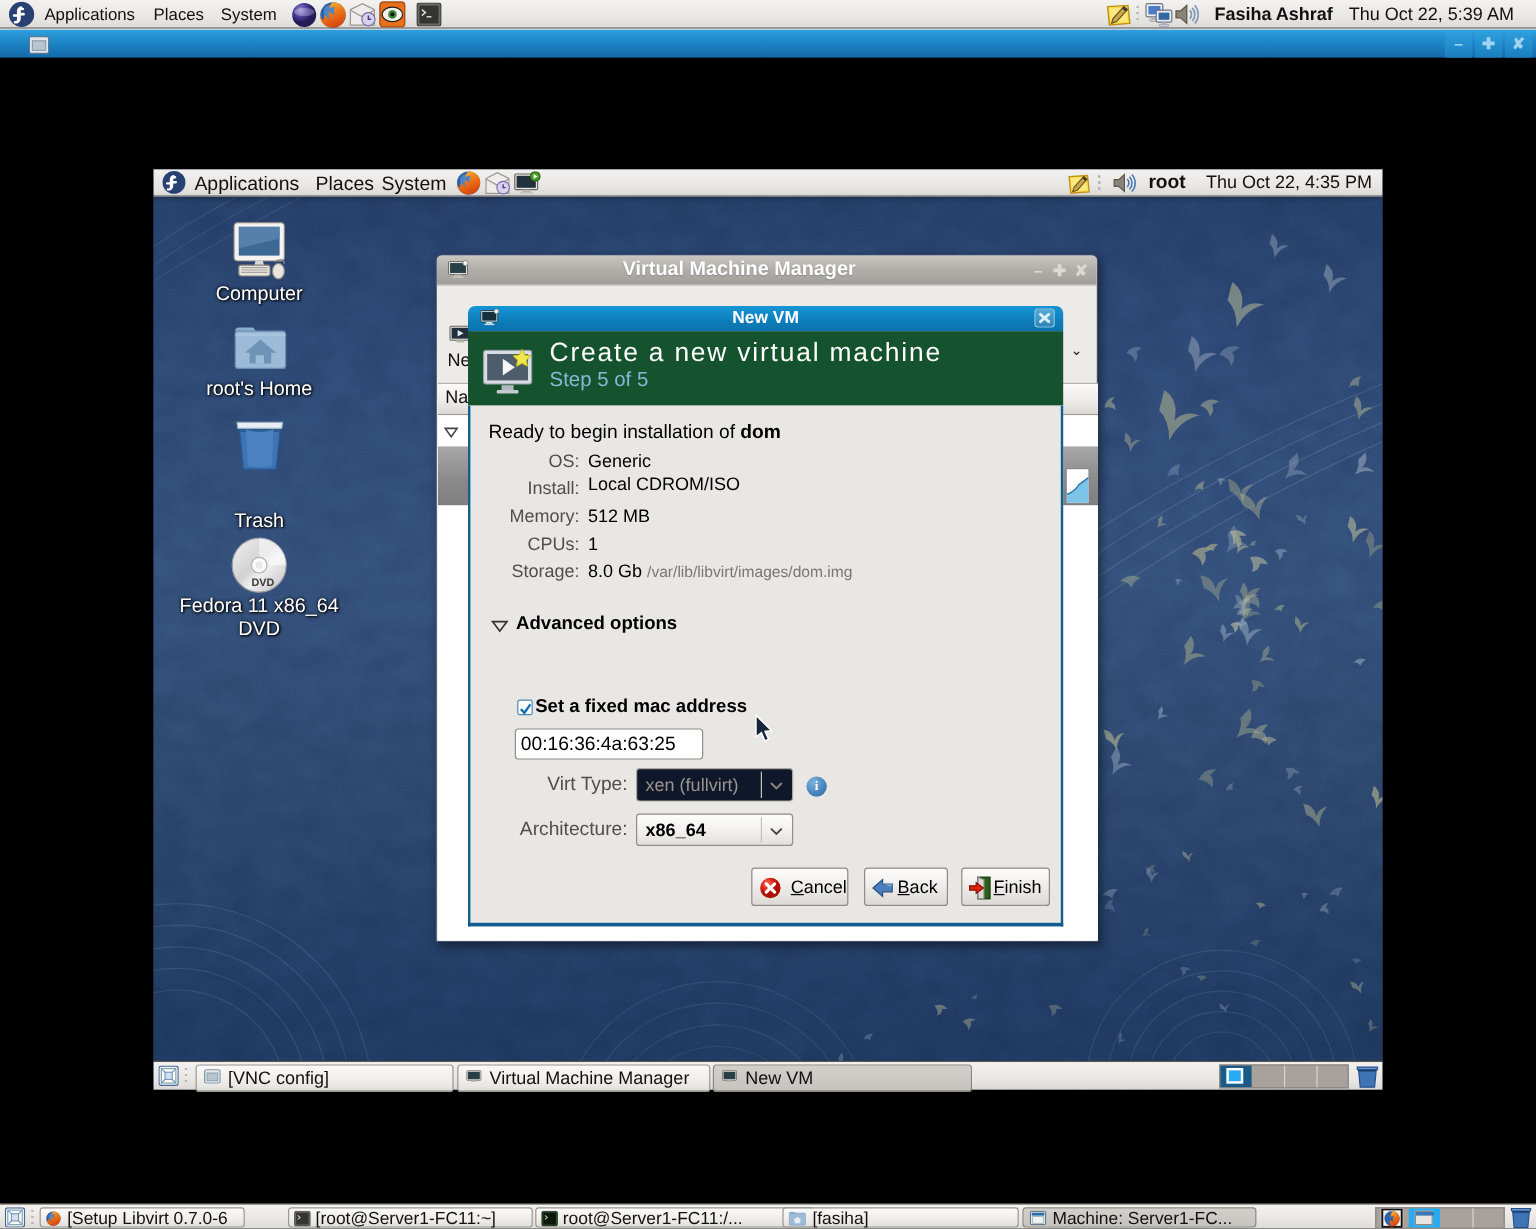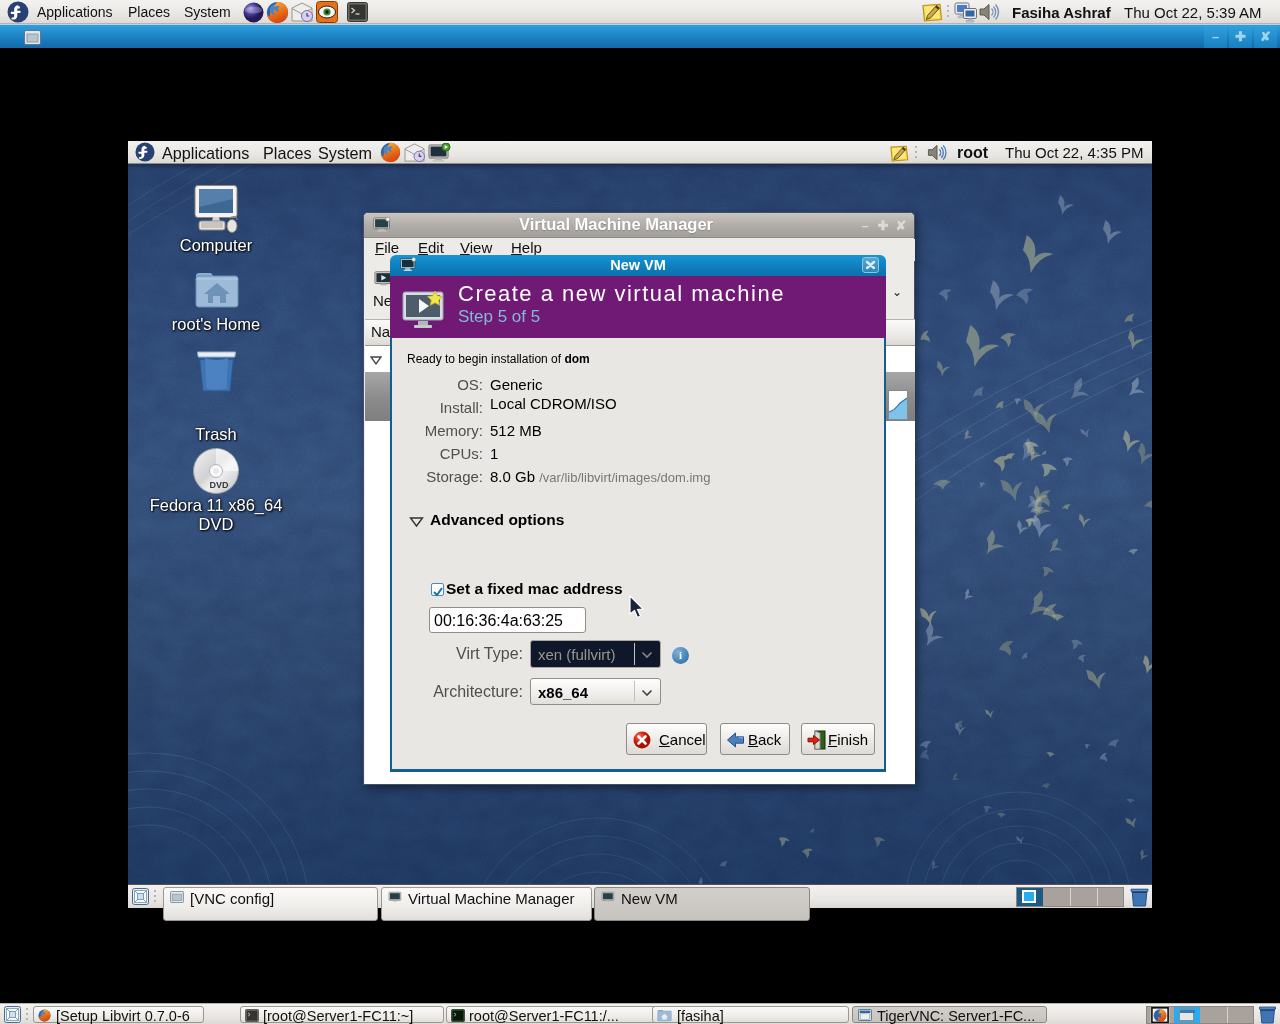--- a/index.html
+++ b/index.html
@@ -36,31 +36,31 @@
 #vmmtitle { left:0; top:0; width:100%; height:25px; background:linear-gradient(180deg,#c9c5c1,#b1ada9 50%,#a29e9a); border-radius:4px 4px 0 0; border-bottom:1px solid #8d8984; }
 #vmmtitle .title { width:504px; text-align:center; top:2px; color:#fff; font-weight:bold; font-size:16.5px; text-shadow:0 1px 1px #888; }
 #vmmmenu { left:1px; top:26px; width:550px; height:22px; background:#edebe8; font-size:15px; color:#111; }
 #vmmmenu span { position:absolute; top:0px; }
 u { text-decoration:underline; }
 
 
 #nvm { left:262px; top:115px; width:496px; height:655px; }
 #nvmtitle { left:0; top:0; width:496px; height:21px; background:linear-gradient(180deg,#1695d6,#0d7ab6 70%,#0b72ae); border-radius:6px 6px 0 0; }
 #nvmtitle .title { width:100%; text-align:center; top:2px; color:#fff; font-weight:bold; font-size:14.5px; }
-#nvmhead { left:0; top:21px; width:496px; height:62px; background:#701a75; }
+#nvmhead { left:0; top:21px; width:496px; height:62px; background:#14532d; }
 #nvmbody { left:0; top:83px; width:496px; height:434px; background:#e9e7e4; border-left:2px solid #115f90; border-right:2px solid #115f90; border-bottom:3px solid #115f90; }
 .f13 { font-size:15px; color:#000;font-weight:bold; }
 .lab { position:absolute; font-size:15px; color:#4f4f4f; text-align:right; }
 .val { position:absolute; font-size:15px; color:#000; }
 
 .gbtn { position:absolute; background:linear-gradient(180deg,#fefdfd,#eceae7 55%,#dddad6); border:1px solid #8f8b86; border-radius:3px; font-size:15px; color:#000; }
 
 
 #rtask { left:0; top:744px; width:1024px; height:24px; background:linear-gradient(180deg,#f3f1ef,#e8e6e3 65%,#dcd9d5); border-top:1px solid #57534e; }
-.taskbtn { position:absolute; top:2px; height:34px; background:linear-gradient(180deg,#fbfaf9,#efedea 60%,#e2dfdb); border:1px solid #9b9791; border-radius:3px; font-size:15px; color:#111; }
+.taskbtn { position:absolute; top:2px; height:23px; background:linear-gradient(180deg,#fbfaf9,#efedea 60%,#e2dfdb); border:1px solid #9b9791; border-radius:3px; font-size:15px; color:#111; }
 
 
 #hosttask { left:0; top:1003px; width:1280px; height:21px; background:linear-gradient(180deg,#f4f2f0,#e9e6e3 60%,#dedbd7); border-top:1px solid #b7b3ae; }
 .htbtn { position:absolute; top:2px; height:17px; background:linear-gradient(180deg,#fbfaf9,#efedea 60%,#e2dfdb); border:1px solid #9b9791; border-radius:3px; font-size:14.5px; color:#111; }
 </style>
 </head>
 <body>
 
 <div class="abs" id="hostpanel">
   <svg class="abs" style="left:7px; top:1px;" width="22" height="22" viewBox="0 0 22 22">
@@ -395,26 +395,20 @@
       <path d="M2 7 L6 7 L11 2.5 L11 17.5 L6 13 L2 13 Z" fill="#888478" stroke="#5a564c"></path>
       <path d="M13.5 6.5 A5 5 0 0 1 13.5 13.5 M15.5 4.5 A8 8 0 0 1 15.5 15.5 M17.5 2.5 A11 11 0 0 1 17.5 17.5" stroke="#4a7ab8" fill="none" stroke-width="1.4"></path>
     </svg>
     <span class="abs menu bold" style="left:829px; font-size:16px;">root</span>
     <span class="abs menu" style="left:877px; font-size:15px;">Thu Oct 22,  4:35 PM</span>
   </div>
   <div class="abs" id="vmm">
     <div class="abs" id="vmmtitle">
         <div class="abs title">Virtual Machine Manager</div>
       </div>
-    <div class="abs" id="vmmmenu">
-      <span style="left:10px;"><u>F</u>ile</span>
-      <span style="left:53px;"><u>E</u>dit</span>
-      <span style="left:95px;"><u>V</u>iew</span>
-      <span style="left:146px;"><u>H</u>elp</span>
-    </div>
     <svg class="abs" style="left:9px; top:3px;" width="19" height="18" viewBox="0 0 23 21">
       <rect x="1" y="2" width="19" height="13" rx="1" fill="#e8e6e2" stroke="#6a6660"></rect>
       <rect x="2.5" y="3.5" width="16" height="10" fill="#274048"></rect>
       <rect x="7" y="15" width="7" height="2" fill="#b8b4ae"></rect>
       <rect x="5" y="17" width="11" height="1.5" fill="#c8c4be"></rect>
       <circle cx="18" cy="3.5" r="2.6" fill="#f0f4e8" stroke="#8a8a80"></circle>
     </svg>
     <span class="abs" style="left:494px; top:5px; width:14px; text-align:center; color:#dddad6; font-weight:bold; font-size:13px;">–</span>
     <span class="abs" style="left:512px; top:5px; width:14px; text-align:center; color:#dddad6; font-weight:bold; font-size:13px;">✚</span>
     <span class="abs" style="left:530px; top:5px; width:14px; text-align:center; color:#dddad6; font-weight:bold; font-size:13px;">✘</span>
@@ -464,21 +458,21 @@
         <rect x="4" y="4" width="34" height="22" fill="#4e5d6b"></rect>
         <path d="M17 8 L27 15 L17 22 Z" fill="#f4f6f8"></path>
         <rect x="16" y="30" width="10" height="4" fill="#b0b8be"></rect>
         <rect x="12" y="34" width="18" height="3" rx="1" fill="#c4cacf"></rect>
         <path d="M33 0 L35.3 4.8 L40.5 5.5 L36.7 9.1 L37.6 14.3 L33 11.8 L28.4 14.3 L29.3 9.1 L25.5 5.5 L30.7 4.8 Z" fill="#f0e84a" stroke="#c8b820" stroke-width="0.8"></path>
       </svg>
       <div class="abs" style="left:68px; top:5px; font-size:22px; letter-spacing:1.5px; color:#fff;">Create a new virtual machine</div>
       <div class="abs" style="left:68px; top:31px; font-size:17px; color:#85b9d6;">Step 5 of 5</div>
     </div>
     <div class="abs" id="nvmbody">
-      <div class="abs" style="left:15px; top:14px; font-size:12px; color:#000;">Ready to begin installation of <b>dom</b></div>
+      <div class="abs" style="left:15px; top:14px; font-size:16px; color:#000;">Ready to begin installation of <b>dom</b></div>
       <div class="lab" style="left:0; top:38px; width:91px;">OS:</div>
       <div class="val" style="left:98px; top:38px;">Generic</div>
       <div class="lab" style="left:0; top:61px; width:91px;">Install:</div>
       <div class="val" style="left:98px; top:57px;text-align:center;">Local CDROM/ISO</div>
       <div class="lab" style="left:0; top:84px; width:91px;">Memory:</div>
       <div class="val" style="left:98px; top:84px;">512 MB</div>
       <div class="lab" style="left:0; top:107px; width:91px;">CPUs:</div>
       <div class="val" style="left:98px; top:107px;">1</div>
       <div class="lab" style="left:0; top:130px; width:91px;">Storage:</div>
       <div class="val" style="left:98px; top:130px;">8.0 Gb <span style="font-size:13px; color:#777;">/var/lib/libvirt/images/dom.img</span></div>
@@ -631,21 +625,21 @@
       <path d="M23 14 L12 23 h4 v8 h14 v-8 h4 Z" fill="#e8eef4"></path>
     </svg>
     <span class="abs" style="left:24px; top:1px;">[fasiha]</span>
   </div>
   <div class="htbtn" style="left:852px; width:195px; background:linear-gradient(180deg,#d3d0cb,#c6c2bd); border-color:#8a8680;">
     <svg class="abs" style="left:5px; top:2px;" width="14" height="12" viewBox="0 0 17 15">
       <rect x="0.5" y="0.5" width="16" height="14" rx="1.5" fill="#e4e7ea" stroke="#3a5a74"></rect>
       <rect x="2" y="2" width="13" height="3" fill="#2a6aaa"></rect>
       <rect x="3" y="6" width="11" height="7" fill="#eef2ee" stroke="#8aa0b0" stroke-width="0.7"></rect>
     </svg>
-    <span class="abs" style="left:24px; top:1px;">TigerVNC: Server1-FC...</span>
+    <span class="abs" style="left:24px; top:1px;">Machine: Server1-FC...</span>
   </div>
   <div class="abs" style="left:1146px; top:2px; width:108px; height:18px; background:#a8a19c; border:1px solid #8a8680;">
     <svg style="position:absolute; left:3px; top:0px;" width="20" height="17" viewBox="0 0 23 21">
       <rect x="0" y="0" width="23" height="20" fill="#f4f2ee"></rect>
       <rect x="1.5" y="1" width="20" height="18" fill="none" stroke="#111" stroke-width="2"></rect>
       <circle cx="11.5" cy="10.5" r="7.8" fill="#2d62a6"></circle>
       <path d="M11.5 3 a7.8 7.8 0 0 1 5 13.8 a7.8 7.8 0 0 1 -10.4 -0.4 c1.5 0.9 3 0.9 4.4 0.1 c-1.6-1.4-1.9-3-0.9-4.8 c0.9 1.3 2.1 1.9 3.7 1.7 c-1.3-1.7-1.3-3.3 0-4.9 c-1.2-0.5-2.4-0.4-3.6 0.2 c0.5-2.3 1.4-4.4 1.8-5.7 Z" fill="url(#foxg)"></path>
     </svg>
     <div class="abs" style="left:27px; top:0; width:26px; height:16px; background:#29abf2;">
       <div class="abs" style="left:5px; top:2px; width:15px; height:12px; background:#e8e6e0; border:1px solid #8a8a88;">

